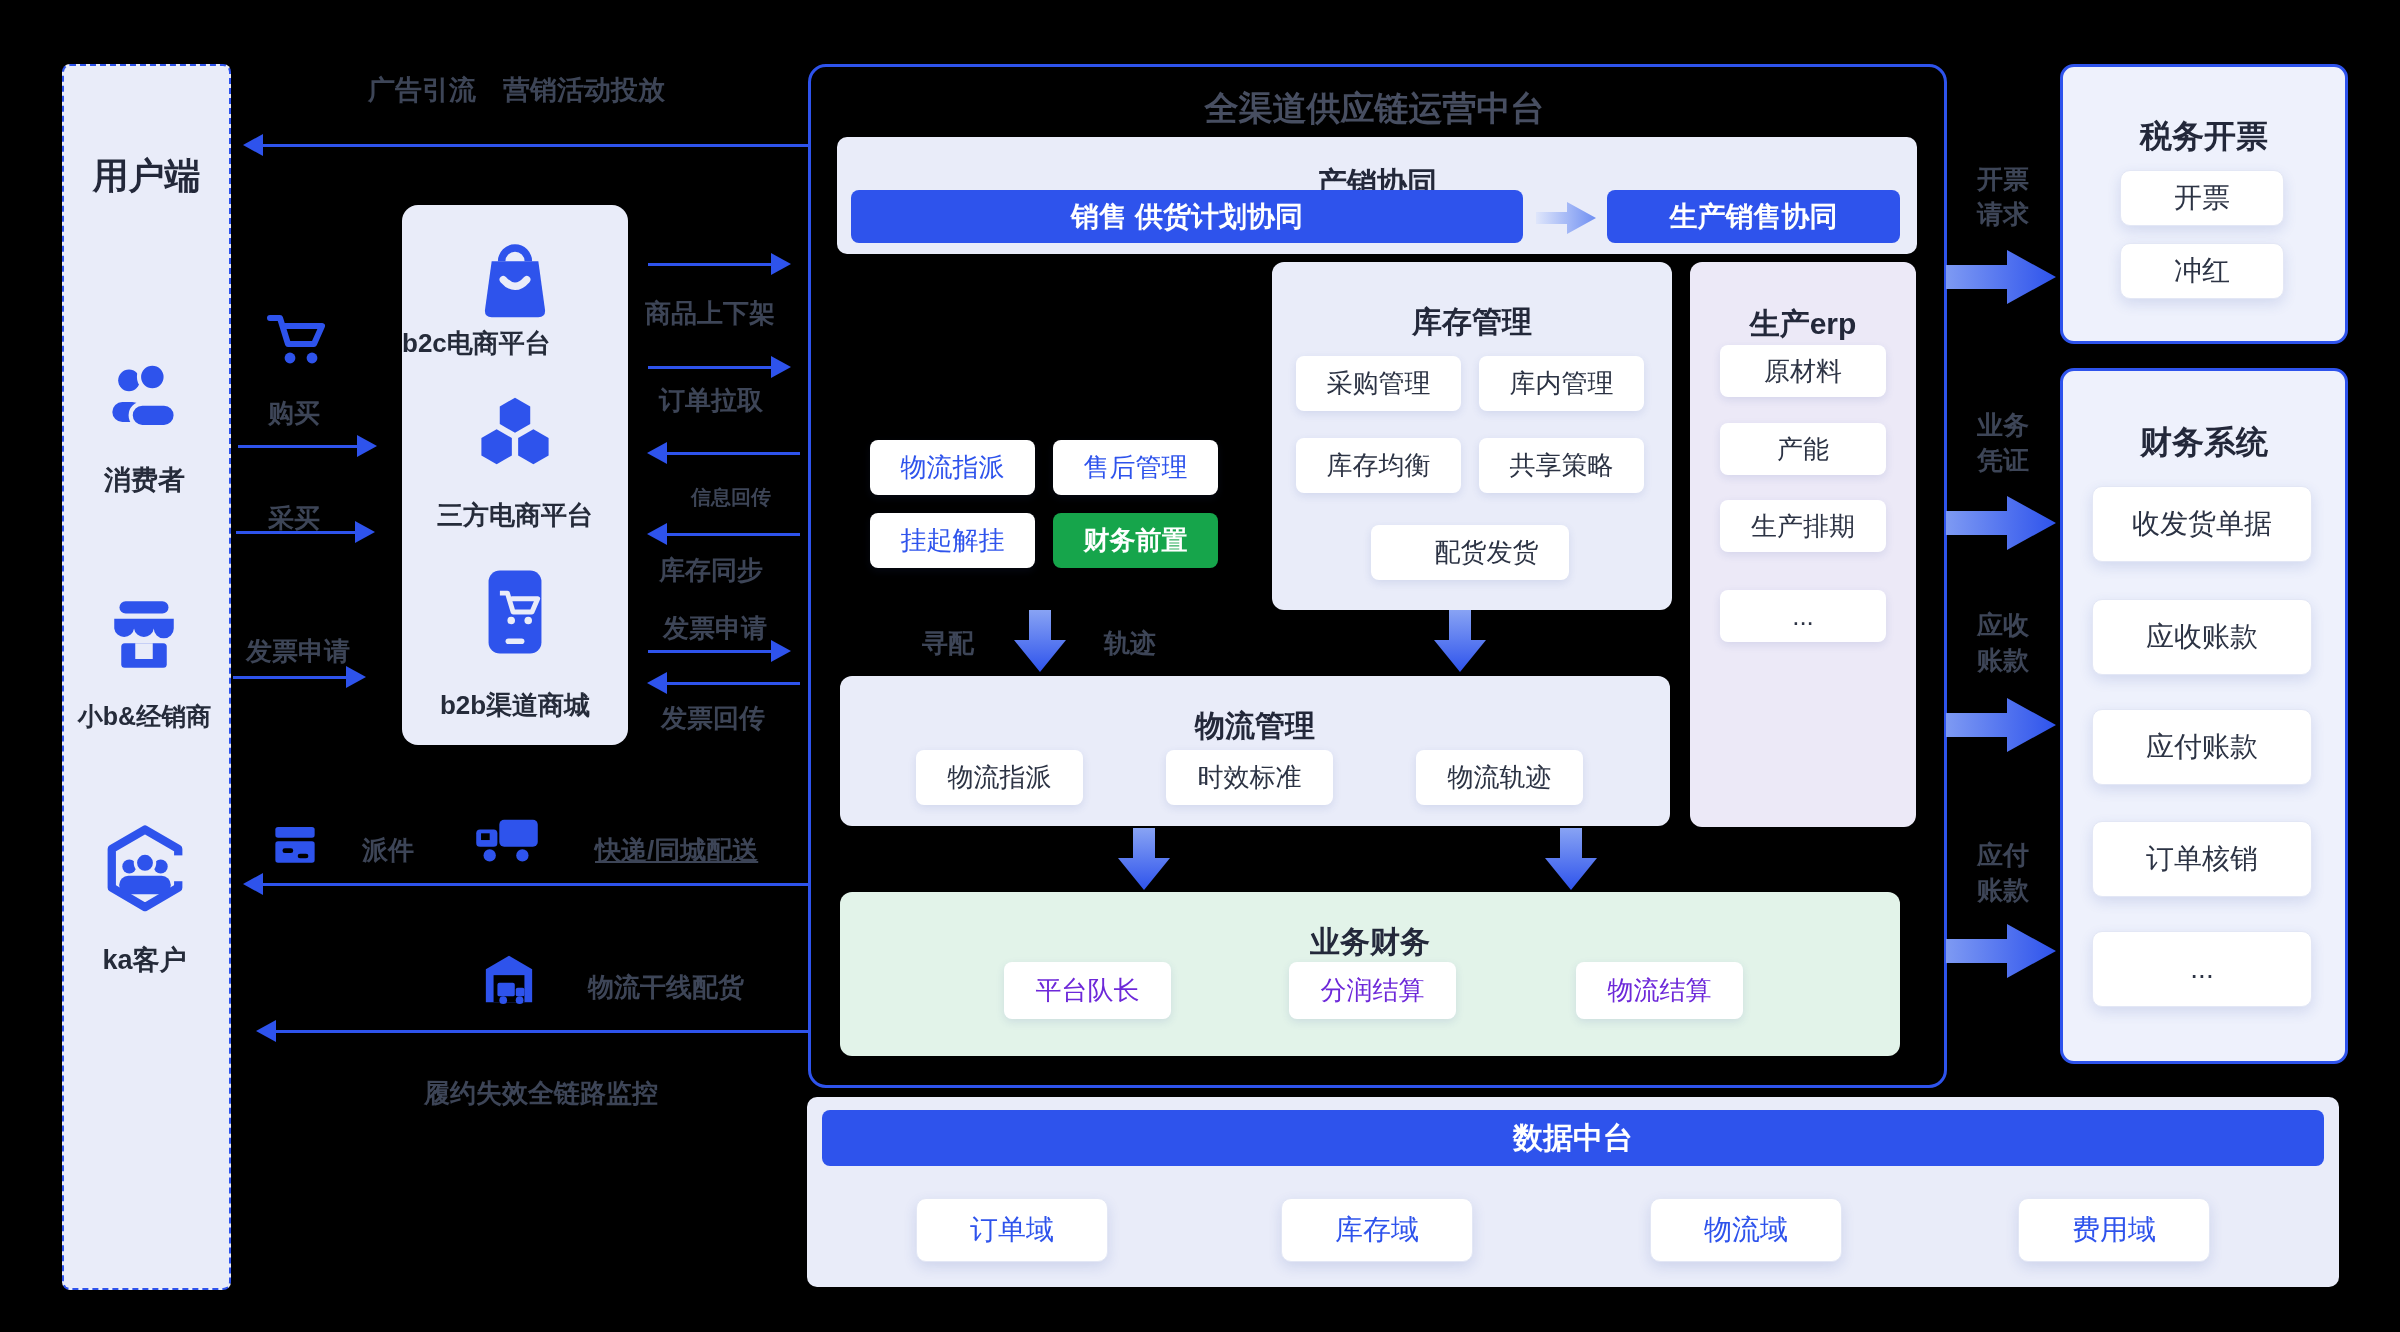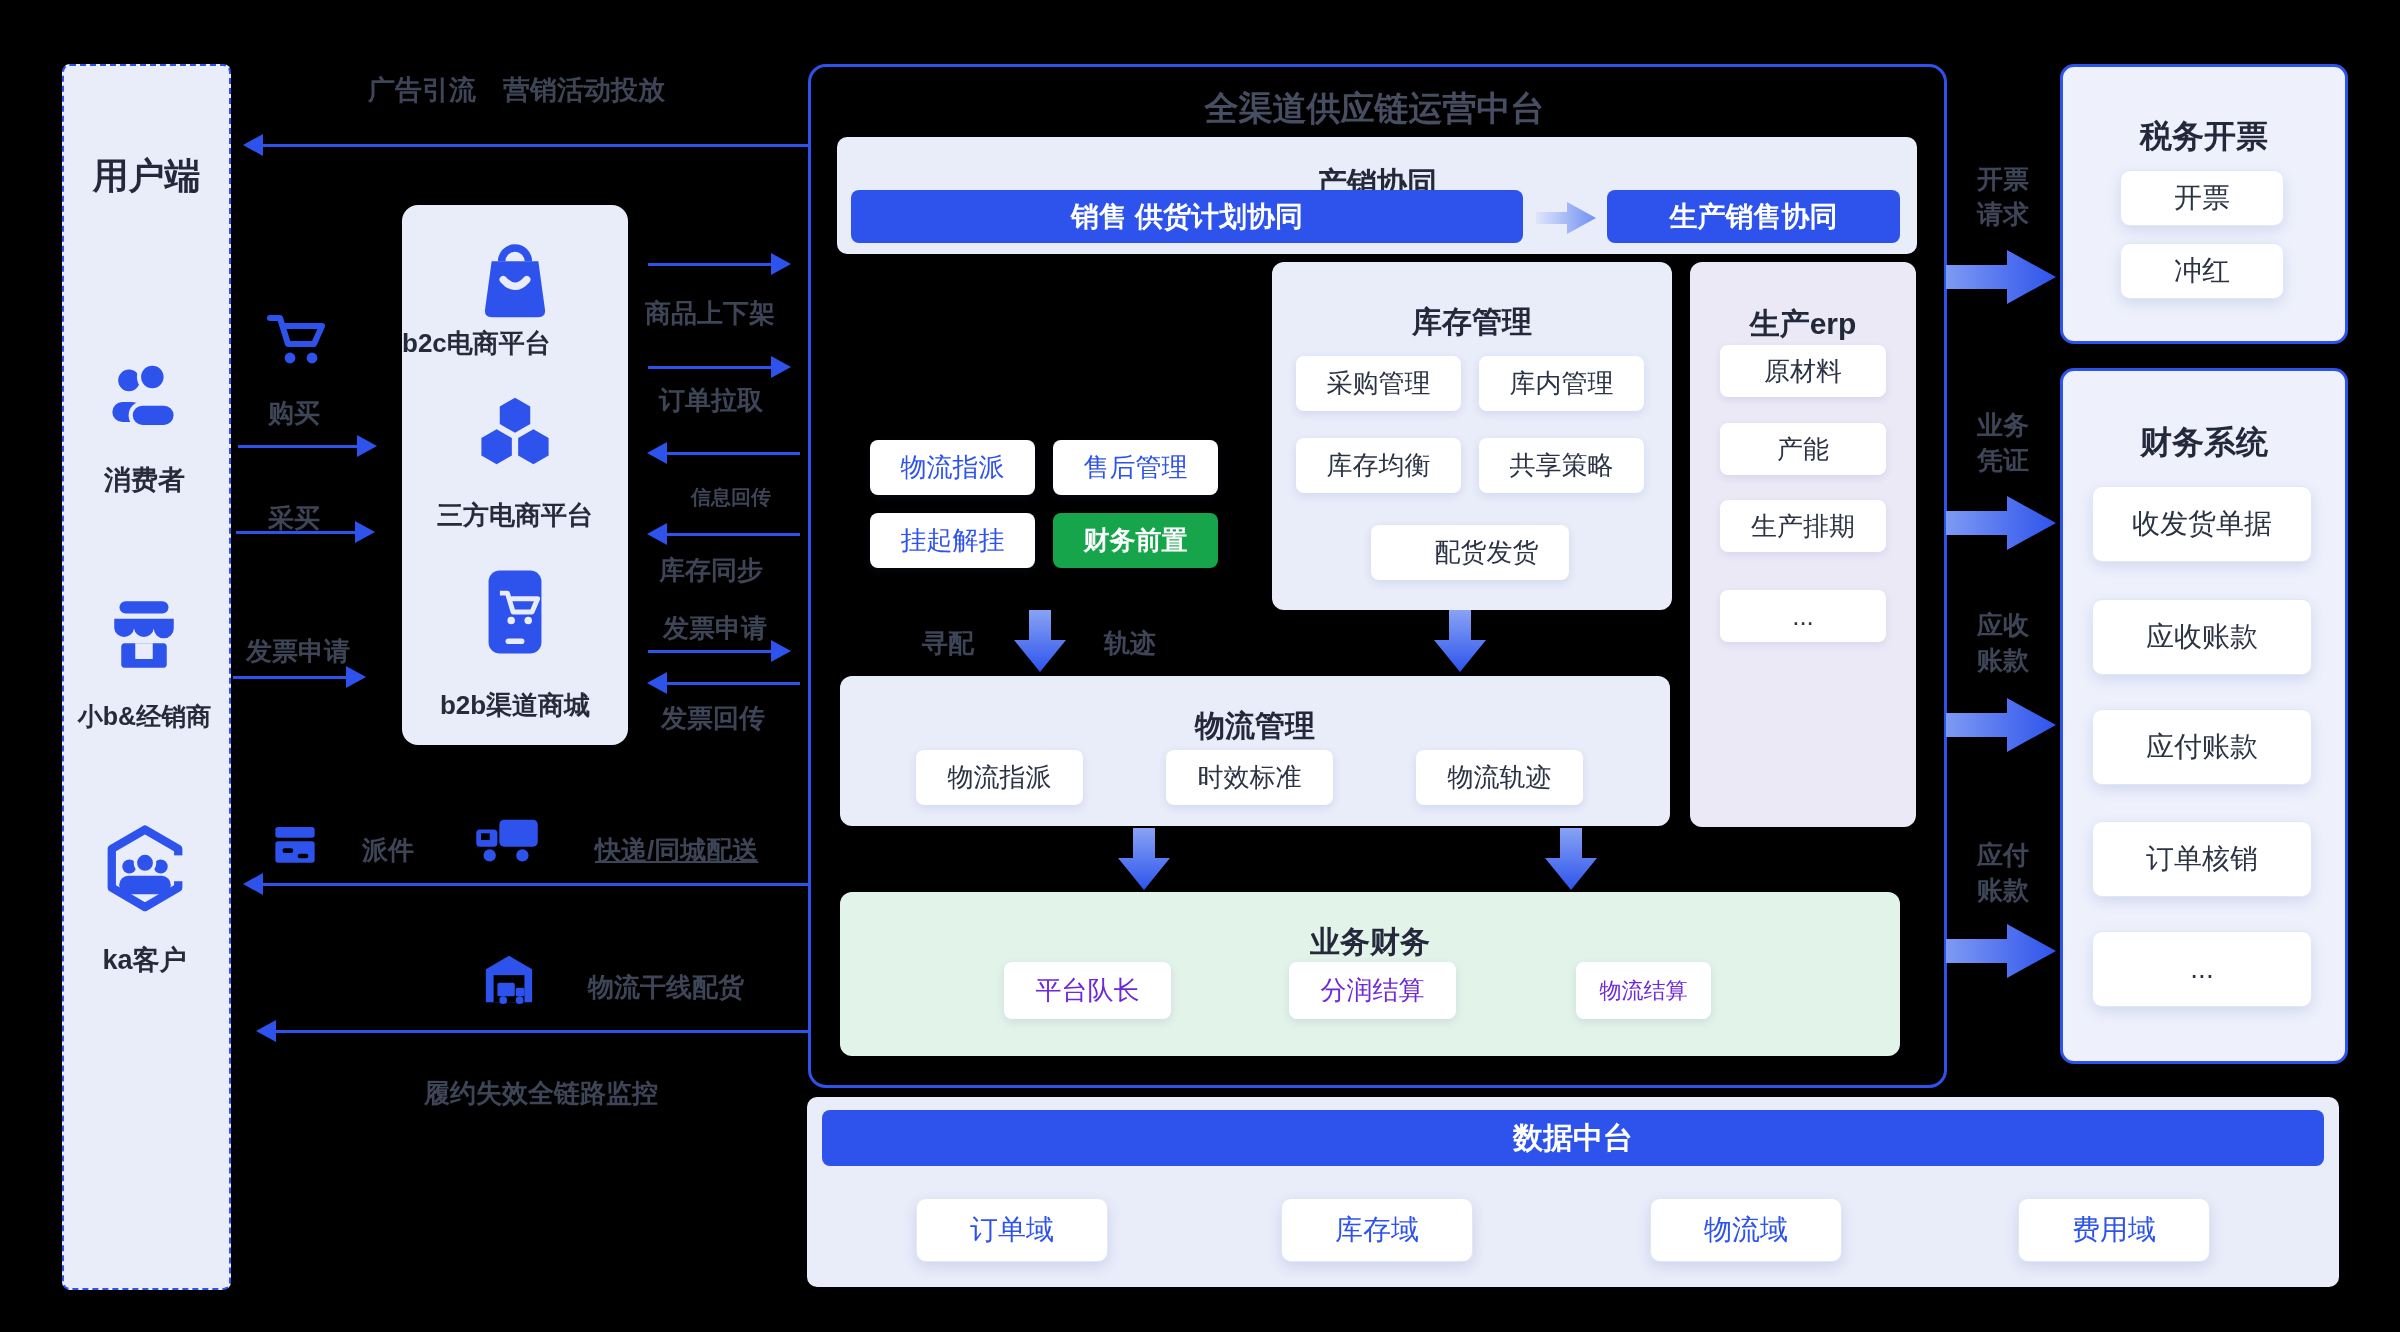--- a/index.html
+++ b/index.html
@@ -268,21 +268,21 @@
     <svg width="52" height="62" viewBox="0 0 52 62">
         <polygon points="15,0 37,0 37,30 52,30 26,62 0,30 15,30" fill="url(#gDown)"></polygon>
       </svg>
   </span>
 
   <div class="panel green" style="left:840px;top:892px;width:1060px;height:164px;">
     <div class="ptitle" style="top:14px;font-size:30px;">业务财务</div>
   </div>
   <div class="chip greentxt" style="left:1004px;top:962px;width:167px;height:57px;font-size:26px;">平台队长</div>
   <div class="chip greentxt" style="left:1289px;top:962px;width:167px;height:57px;font-size:26px;">分润结算</div>
-  <div class="chip greentxt" style="left:1576px;top:962px;width:135px;height:57px;font-size:22px;">物流结算</div>
+  <div class="chip greentxt" style="left:1576px;top:962px;width:167px;height:57px;font-size:26px;">物流结算</div>
 
   <div class="rlabel" style="left:1958px;top:162px;">
     <div>开票</div>
     <div>请求</div>
   </div>
   <span class="abs" style="left:1946px;top:248px;">
     <svg width="110" height="58" viewBox="0 0 110 58">
         <polygon points="0,17 61,17 61,2 110,29 61,56 61,41 0,41" fill="url(#gRight)"></polygon>
       </svg>
   </span>

